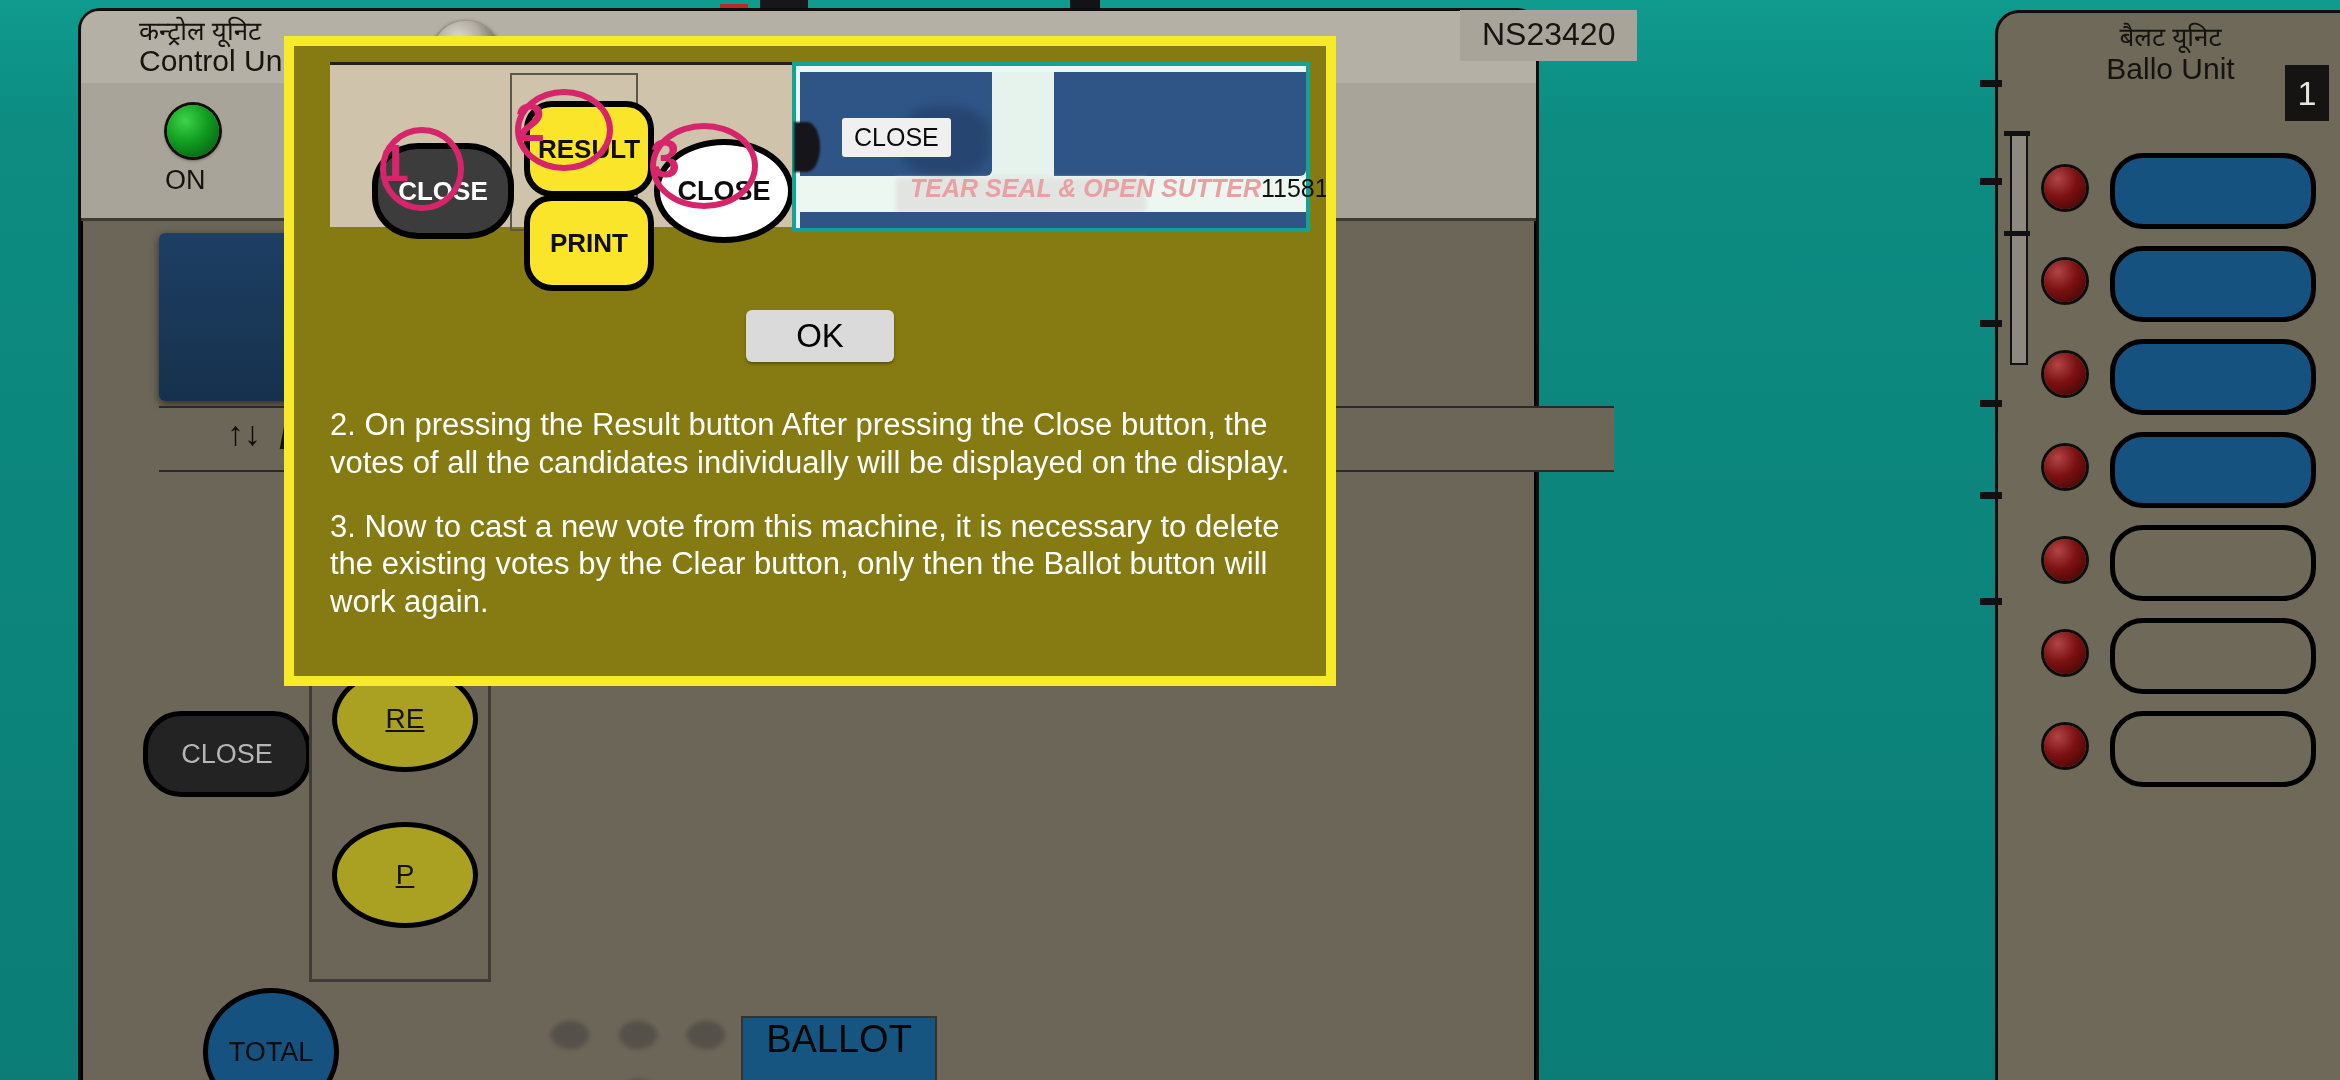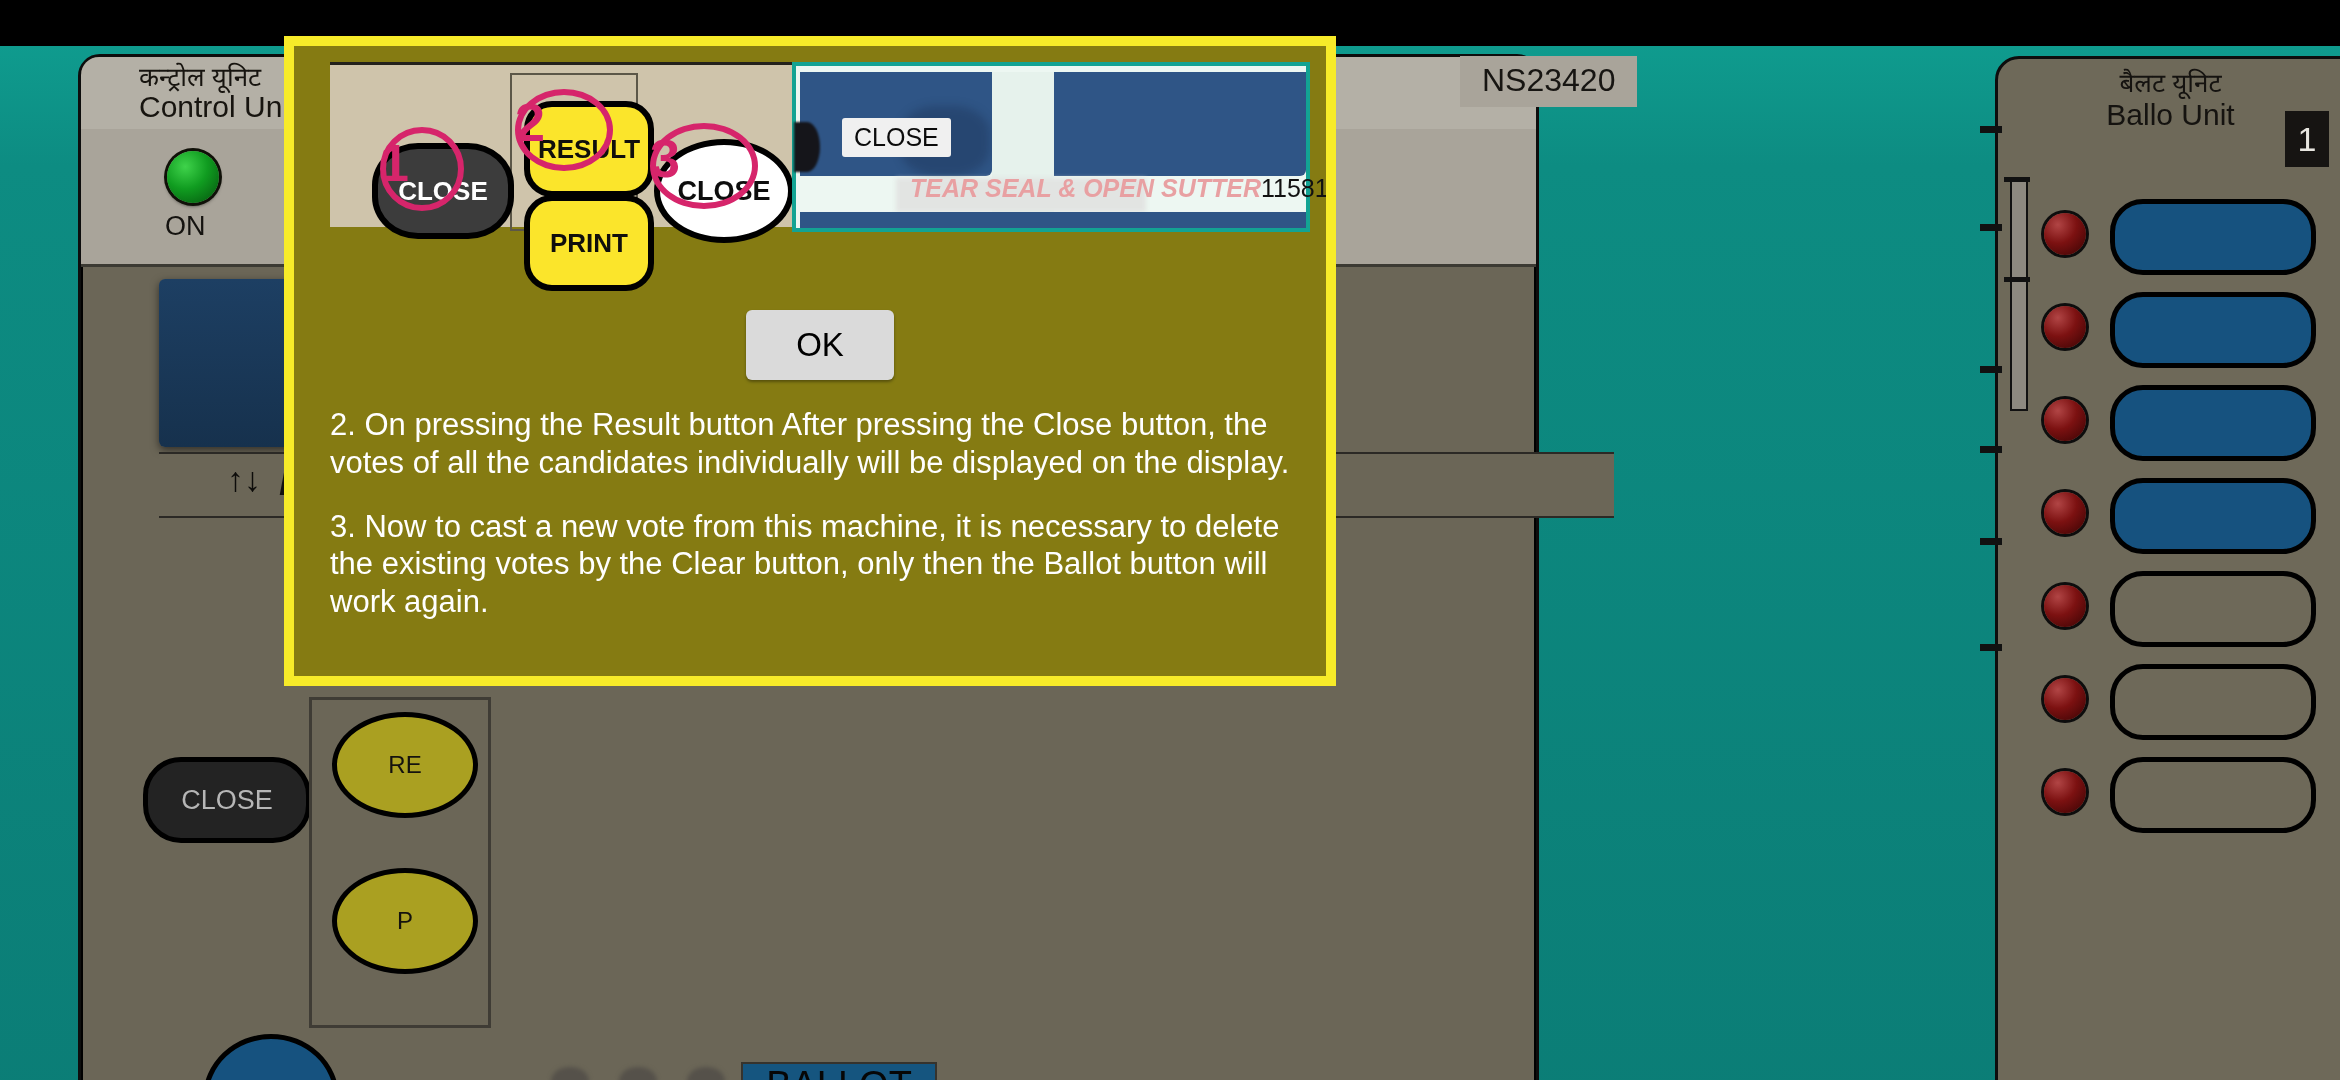--- a/index.html
+++ b/index.html
@@ -4,21 +4,21 @@
 <style>
   html,body{margin:0;padding:0;}
   body{
     width:2340px;height:1080px;overflow:hidden;
     background:#000;
     font-family:"Liberation Sans", sans-serif;
     position:relative;
   }
 
   
-  #bg{position:absolute;inset:0;background:#0b0b0b;overflow:hidden;margin-top:46px;}
+  #bg{position:absolute;inset:0;background:#0b0b0b;overflow:hidden;}
   .teal-band{position:absolute;left:0;top:0;width:2340px;height:1080px;
     background:linear-gradient(180deg,#0f9b8e 0%,#0d8c82 120px,#0b7d76 100%);}
 
   
   .cu{position:absolute;left:78px;top:8px;width:1455px;height:1072px;
       background:#6b6657;border:3px solid #0d0d0d;border-radius:22px 22px 0 0;
       box-shadow:0 0 0 2px #000 inset;}
   .cu-header{position:absolute;left:0;top:0;width:100%;height:72px;
       background:#b4b0a6;border-bottom:3px solid #4a4740;border-radius:18px 18px 0 0;}
   .cu-title{position:absolute;left:58px;top:6px;color:#17140f;line-height:1.08;}
@@ -50,21 +50,21 @@
      border-top:2px solid #2b2925;border-bottom:2px solid #2b2925;}
   .evm-arrows{position:absolute;left:68px;top:6px;font-size:34px;color:#0d0c0a;font-weight:bold;}
   .evm-text{position:absolute;left:120px;top:5px;font-size:40px;font-style:italic;font-weight:bold;color:#14120f;}
 
   .cu-close{position:absolute;left:62px;top:700px;width:158px;height:76px;border-radius:38px;
      background:#232323;border:5px solid #000;display:flex;align-items:center;justify-content:center;
      color:#b6b6b6;font-size:27px;}
   .rp-box{position:absolute;left:228px;top:640px;width:176px;height:325px;border:3px solid #3f3c35;}
   .rp-btn{position:absolute;left:20px;width:136px;height:96px;border-radius:50%;
      background:#aaa021;border:5px solid #000;display:flex;align-items:center;justify-content:center;
-     font-size:24px;color:#14120e;}
+     font-size:28px;color:#14120e;text-decoration:underline;}
   .cu-total{position:absolute;left:122px;top:977px;width:126px;height:118px;border-radius:50%;
      background:#16527f;border:5px solid #000;display:flex;align-items:center;justify-content:center;
      font-size:27px;color:#0b0b0b;}
   .dots{position:absolute;left:470px;top:1010px;}
   .dot{position:absolute;width:38px;height:28px;border-radius:50%;background:#55514a;filter:blur(2px);}
   .ballot-btn{position:absolute;left:660px;top:1005px;width:192px;height:78px;background:#15557f;
      display:flex;align-items:flex-start;justify-content:center;font-size:38px;color:#060606;
      border:2px solid #36332d;}
 
   
@@ -149,21 +149,21 @@
      border-radius:0 50% 50% 0;filter:blur(1px);}
   .pb-close{position:absolute;left:46px;top:52px;background:#f0f0f0;color:#0b0b0b;
      font-size:25px;padding:5px 12px;border-radius:3px;}
   .pb-shelf{position:absolute;left:100px;top:112px;width:250px;height:34px;background:#e2e4e2;filter:blur(2px);}
   .pb-col{position:absolute;left:196px;top:6px;width:62px;height:140px;background:#e6f2ec;}
   .pb-text{position:absolute;left:114px;top:108px;font-size:25px;font-style:italic;font-weight:bold;
      color:#e8a0a2;white-space:nowrap;}
   .pb-num{color:#111;font-style:normal;font-weight:normal;}
   .pb-bottom{position:absolute;left:4px;top:146px;width:506px;height:16px;background:#2f5586;}
 
-  .ok-btn{position:absolute;left:452px;top:264px;width:148px;height:70px;background:#dadada;
+  .ok-btn{position:absolute;left:452px;top:264px;width:148px;height:52px;background:#dadada;
      border-radius:6px;display:flex;align-items:center;justify-content:center;
      font-size:33px;color:#000;box-shadow:0 2px 3px rgba(0,0,0,.35);}
 
   .instr{position:absolute;left:36px;top:360px;width:990px;color:#fff;font-size:31px;line-height:1.22;}
   .instr p{margin:0 0 26px 0;}
 </style>
 </head>
 <body>
 
 <div id="bg">

